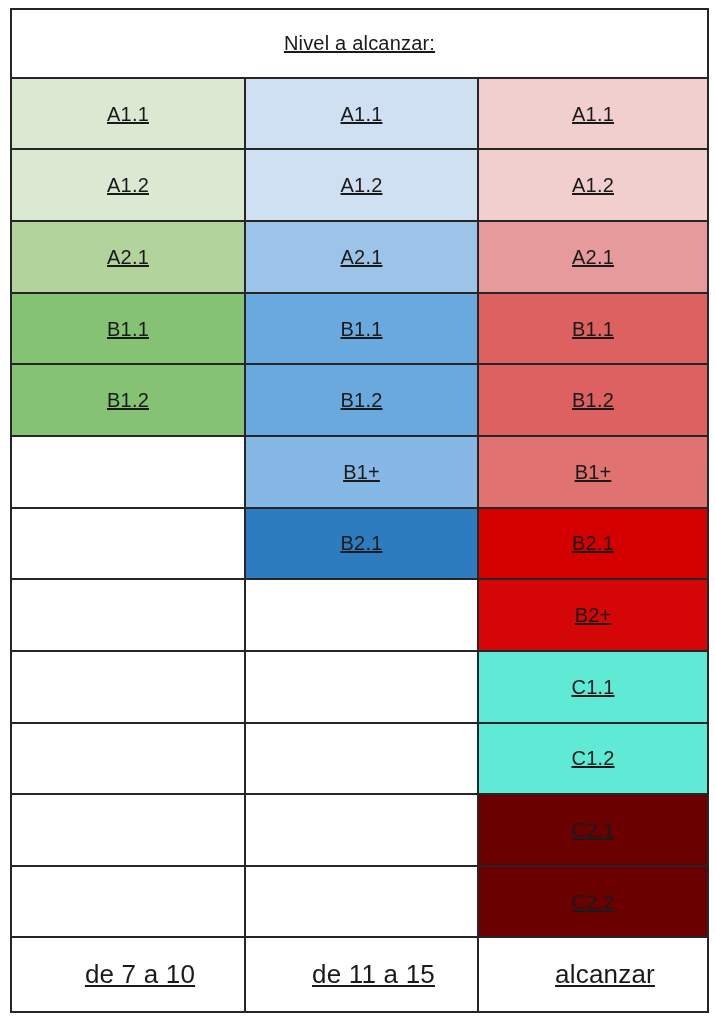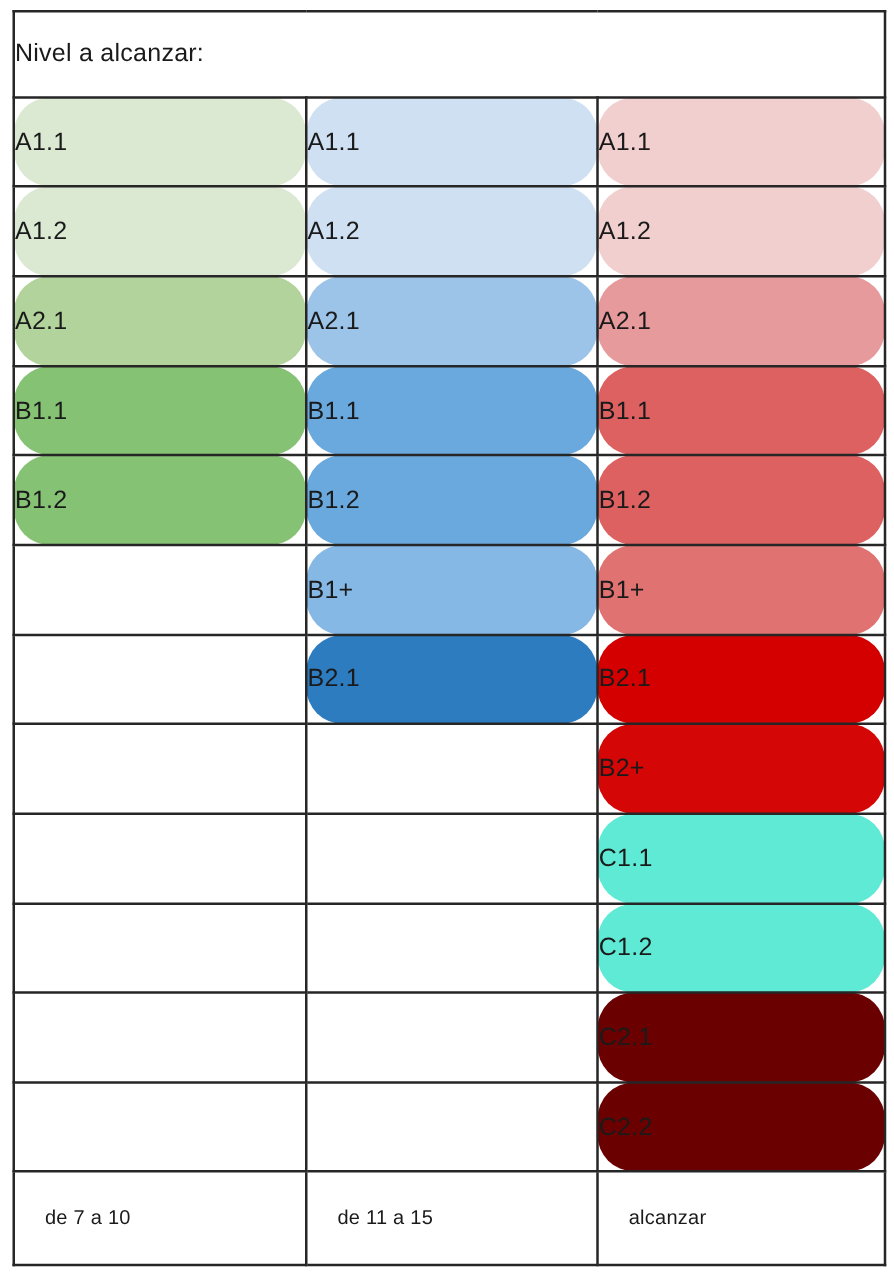--- a/index.html
+++ b/index.html
@@ -28,50 +28,51 @@
   table.level-table {
     width: 697px;
     height: 1005px;
     border-collapse: collapse;
     table-layout: fixed;
     background: #ffffff;
   }
 
   table.level-table td {
     border: 2px solid #262626;
-    text-align: left;
+    text-align: center;
     vertical-align: middle;
     font-size: 20px;
     color: #1a1a1a;
     padding: 0;
     line-height: 1.1;
     letter-spacing: 0.2px;
+    text-decoration: underline;
   }
 
   
   col.c-kids  { width: 234px; }
   col.c-teens { width: 233px; }
   col.c-adult { width: 230px; }
 
   
   td.header-cell {
     height: 58px;
     background: #ffffff;
     font-size: 20px;
     color: #1a1a1a;
   }
 
   
-  tr.level-row td { height: 60.5px; border-radius: 29px; }
+  tr.level-row td { height: 60.5px; }
 
   
   tr.footer-row td {
     height: 63px;
     background: #ffffff;
-    font-size: 16px;
+    font-size: 26px;
     color: #1a1a1a;
     padding-left: 24px;
   }
 
   
   td.blank { background: #ffffff; }
 
   
   td.g-a1 { background: #dbe9d3; }
   td.g-a2 { background: #b2d39c; }

